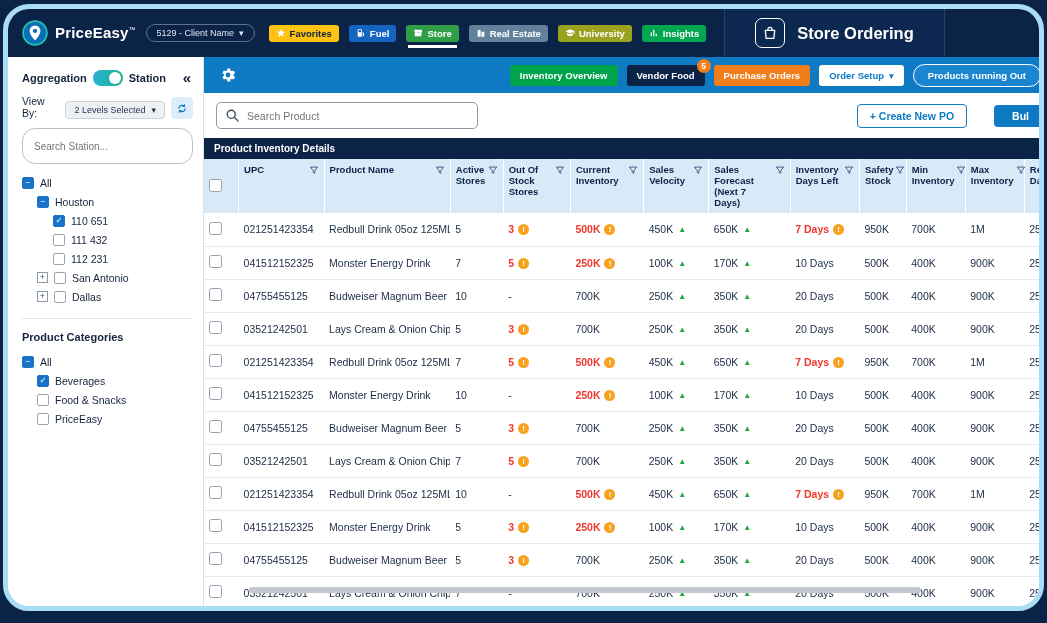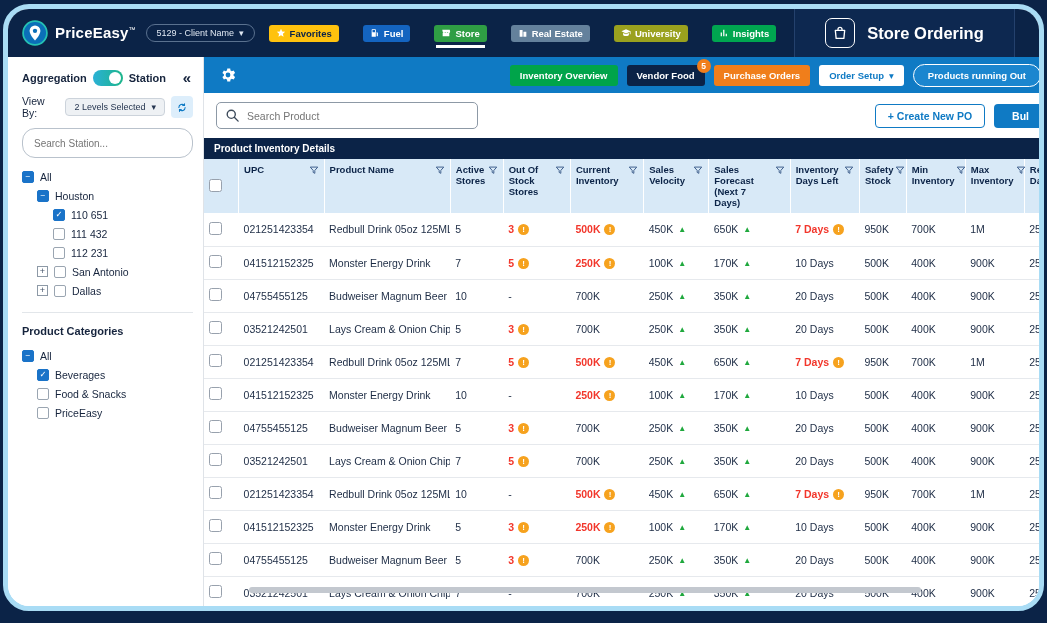--- a/index.html
+++ b/index.html
@@ -11,21 +11,21 @@
     display:flex;flex-direction:column;}
   
   .topbar{height:48px;min-height:48px;background:#0b2347;display:flex;align-items:center;
     padding:0 14px;color:#fff;}
   .logo{display:flex;align-items:center;gap:7px;}
   .logo svg{width:26px;height:26px;}
   .brand{font-size:15px;font-weight:bold;letter-spacing:.2px;}
   .brand-tm{font-size:7px;vertical-align:super;}
   .client-pill{margin-left:10px;background:transparent;border:1px solid #5a718f;border-radius:11px;
     color:#dfe7f2;font-size:9px;padding:3px 10px;display:flex;align-items:center;gap:5px;white-space:nowrap;}
-  .mainnav{display:flex;align-items:center;gap:24px;margin-left:14px;}
+  .mainnav{display:flex;align-items:center;gap:10px;margin-left:14px;}
   .chip{position:relative;display:flex;align-items:center;gap:4px;border:none;border-radius:3px;
     padding:3px 7px;font-size:9.5px;font-weight:bold;white-space:nowrap;}
   .chip-ico{display:inline-flex;}
   .chip-ico svg{width:10px;height:10px;}
   .chip.active::after{content:"";position:absolute;left:2px;right:2px;bottom:-6px;height:2.5px;background:#fff;}
   .module-panel{align-self:stretch;display:flex;align-items:center;gap:12px;margin-left:18px;
     padding:0 30px;background:#0d2850;border-left:1px solid #24416d;border-right:1px solid #24416d;}
   .bag-icon{width:30px;height:30px;border:1.6px solid #fff;border-radius:7px;
     display:flex;align-items:center;justify-content:center;}
   .bag-icon svg{width:16px;height:16px;}
@@ -34,27 +34,27 @@
   
   .bodyrow{flex:1;display:flex;overflow:hidden;}
   
   .sidebar{width:196px;min-width:196px;background:#fff;border-right:1px solid #dfe3e8;
     padding:12px 10px 10px 14px;display:flex;flex-direction:column;gap:9px;color:#16243d;}
   .agg-row{display:flex;align-items:center;gap:6px;font-size:11px;font-weight:bold;}
   .toggle{width:30px;height:16px;border-radius:9px;border:none;padding:0;
     background:linear-gradient(90deg,#2bb1d6,#1db58a);position:relative;}
   .knob{position:absolute;right:2px;top:2px;width:12px;height:12px;border-radius:50%;background:#fff;}
   .collapse{margin-left:auto;background:none;border:none;font-size:15px;font-weight:bold;color:#16243d;padding:0 2px;}
-  .viewby-row{display:flex;align-items:center;gap:6px;font-size:10.5px;}
+  .viewby-row{display:flex;align-items:flex-end;gap:6px;font-size:10.5px;}
   .select{display:flex;align-items:center;gap:6px;background:#eef1f4;border:1px solid #ccd3db;
     border-radius:4px;padding:3px 8px;font-size:9px;color:#25354f;white-space:nowrap;}
   .refresh{width:22px;height:22px;border-radius:4px;background:#ddeefb;border:none;
     display:flex;align-items:center;justify-content:center;}
   .refresh svg{width:13px;height:13px;}
-  .search-box input{width:100%;height:30px;border:1px solid #b9c2cc;border-radius:13px;
+  .search-box input{width:100%;height:36px;border:1px solid #b9c2cc;border-radius:13px;
     padding:0 11px;font-size:10px;color:#333;outline:none;}
   .tree{display:flex;flex-direction:column;}
   .tree-row{display:flex;align-items:center;gap:6px;padding:3.5px 0;font-size:10.5px;}
   .lvl0{padding-left:0;}.lvl1{padding-left:15px;}.lvl2{padding-left:31px;}
   .cbx{width:12px;height:12px;min-width:12px;border:1.4px solid #9aa5b1;border-radius:2px;
     display:inline-flex;align-items:center;justify-content:center;font-size:8.5px;line-height:1;
     color:#fff;background:#fff;}
   .cbx.checked,.cbx.indeterminate{background:#1a73c8;border-color:#1a73c8;}
   .expander{width:11px;height:11px;min-width:11px;border:1px solid #8d99a6;background:#fff;
     display:inline-flex;align-items:center;justify-content:center;font-size:9px;line-height:1;color:#44546a;}
@@ -74,21 +74,21 @@
   .btn.orange{background:#f07e1b;color:#fff;}
   .btn.white{background:#fff;color:#0f7ac4;display:flex;align-items:center;gap:5px;}
   .btn.pill{background:#1b86cf;color:#fff;border:1.6px solid #fff;border-radius:14px;
     padding:5px 14px;margin-right:-14px;}
   .actionrow{display:flex;align-items:center;padding:9px 12px;}
   .searchbox{position:relative;width:262px;}
   .searchbox input{width:100%;height:27px;border:1.2px solid #8d99a6;border-radius:5px;
     padding:0 14px 0 30px;font-size:10.5px;outline:none;}
   .mag{position:absolute;left:9px;top:6px;width:15px;height:15px;}
   .mag svg{width:15px;height:15px;}
-  .ar-right{margin-left:auto;display:flex;gap:9px;}
+  .ar-right{margin-left:auto;display:flex;gap:27px;align-items:center;}
   .btn-po{background:#fff;border:1.4px solid #0f7ac4;color:#0f7ac4;border-radius:4px;
     font-size:10.5px;font-weight:bold;padding:5px 12px;white-space:nowrap;}
   .btn-bulk{background:#0f7ac4;color:#fff;border:none;border-radius:4px;
     font-size:10.5px;font-weight:bold;padding:5px 18px;margin-right:-20px;white-space:nowrap;}
   .tabletitle{background:#0b2347;color:#fff;font-size:10px;font-weight:bold;padding:5px 10px;}
   .tablewrap{overflow:hidden;flex:1;}
   table{border-collapse:collapse;table-layout:fixed;width:886px;font-size:10.5px;color:#1c2b44;}
   thead th{background:#d8e9f7;color:#0b2347;font-size:9.5px;font-weight:bold;text-align:left;
     padding:5px 5px;border-right:1px solid #fff;vertical-align:top;height:44px;}
   thead th.cb-col{vertical-align:middle;}

